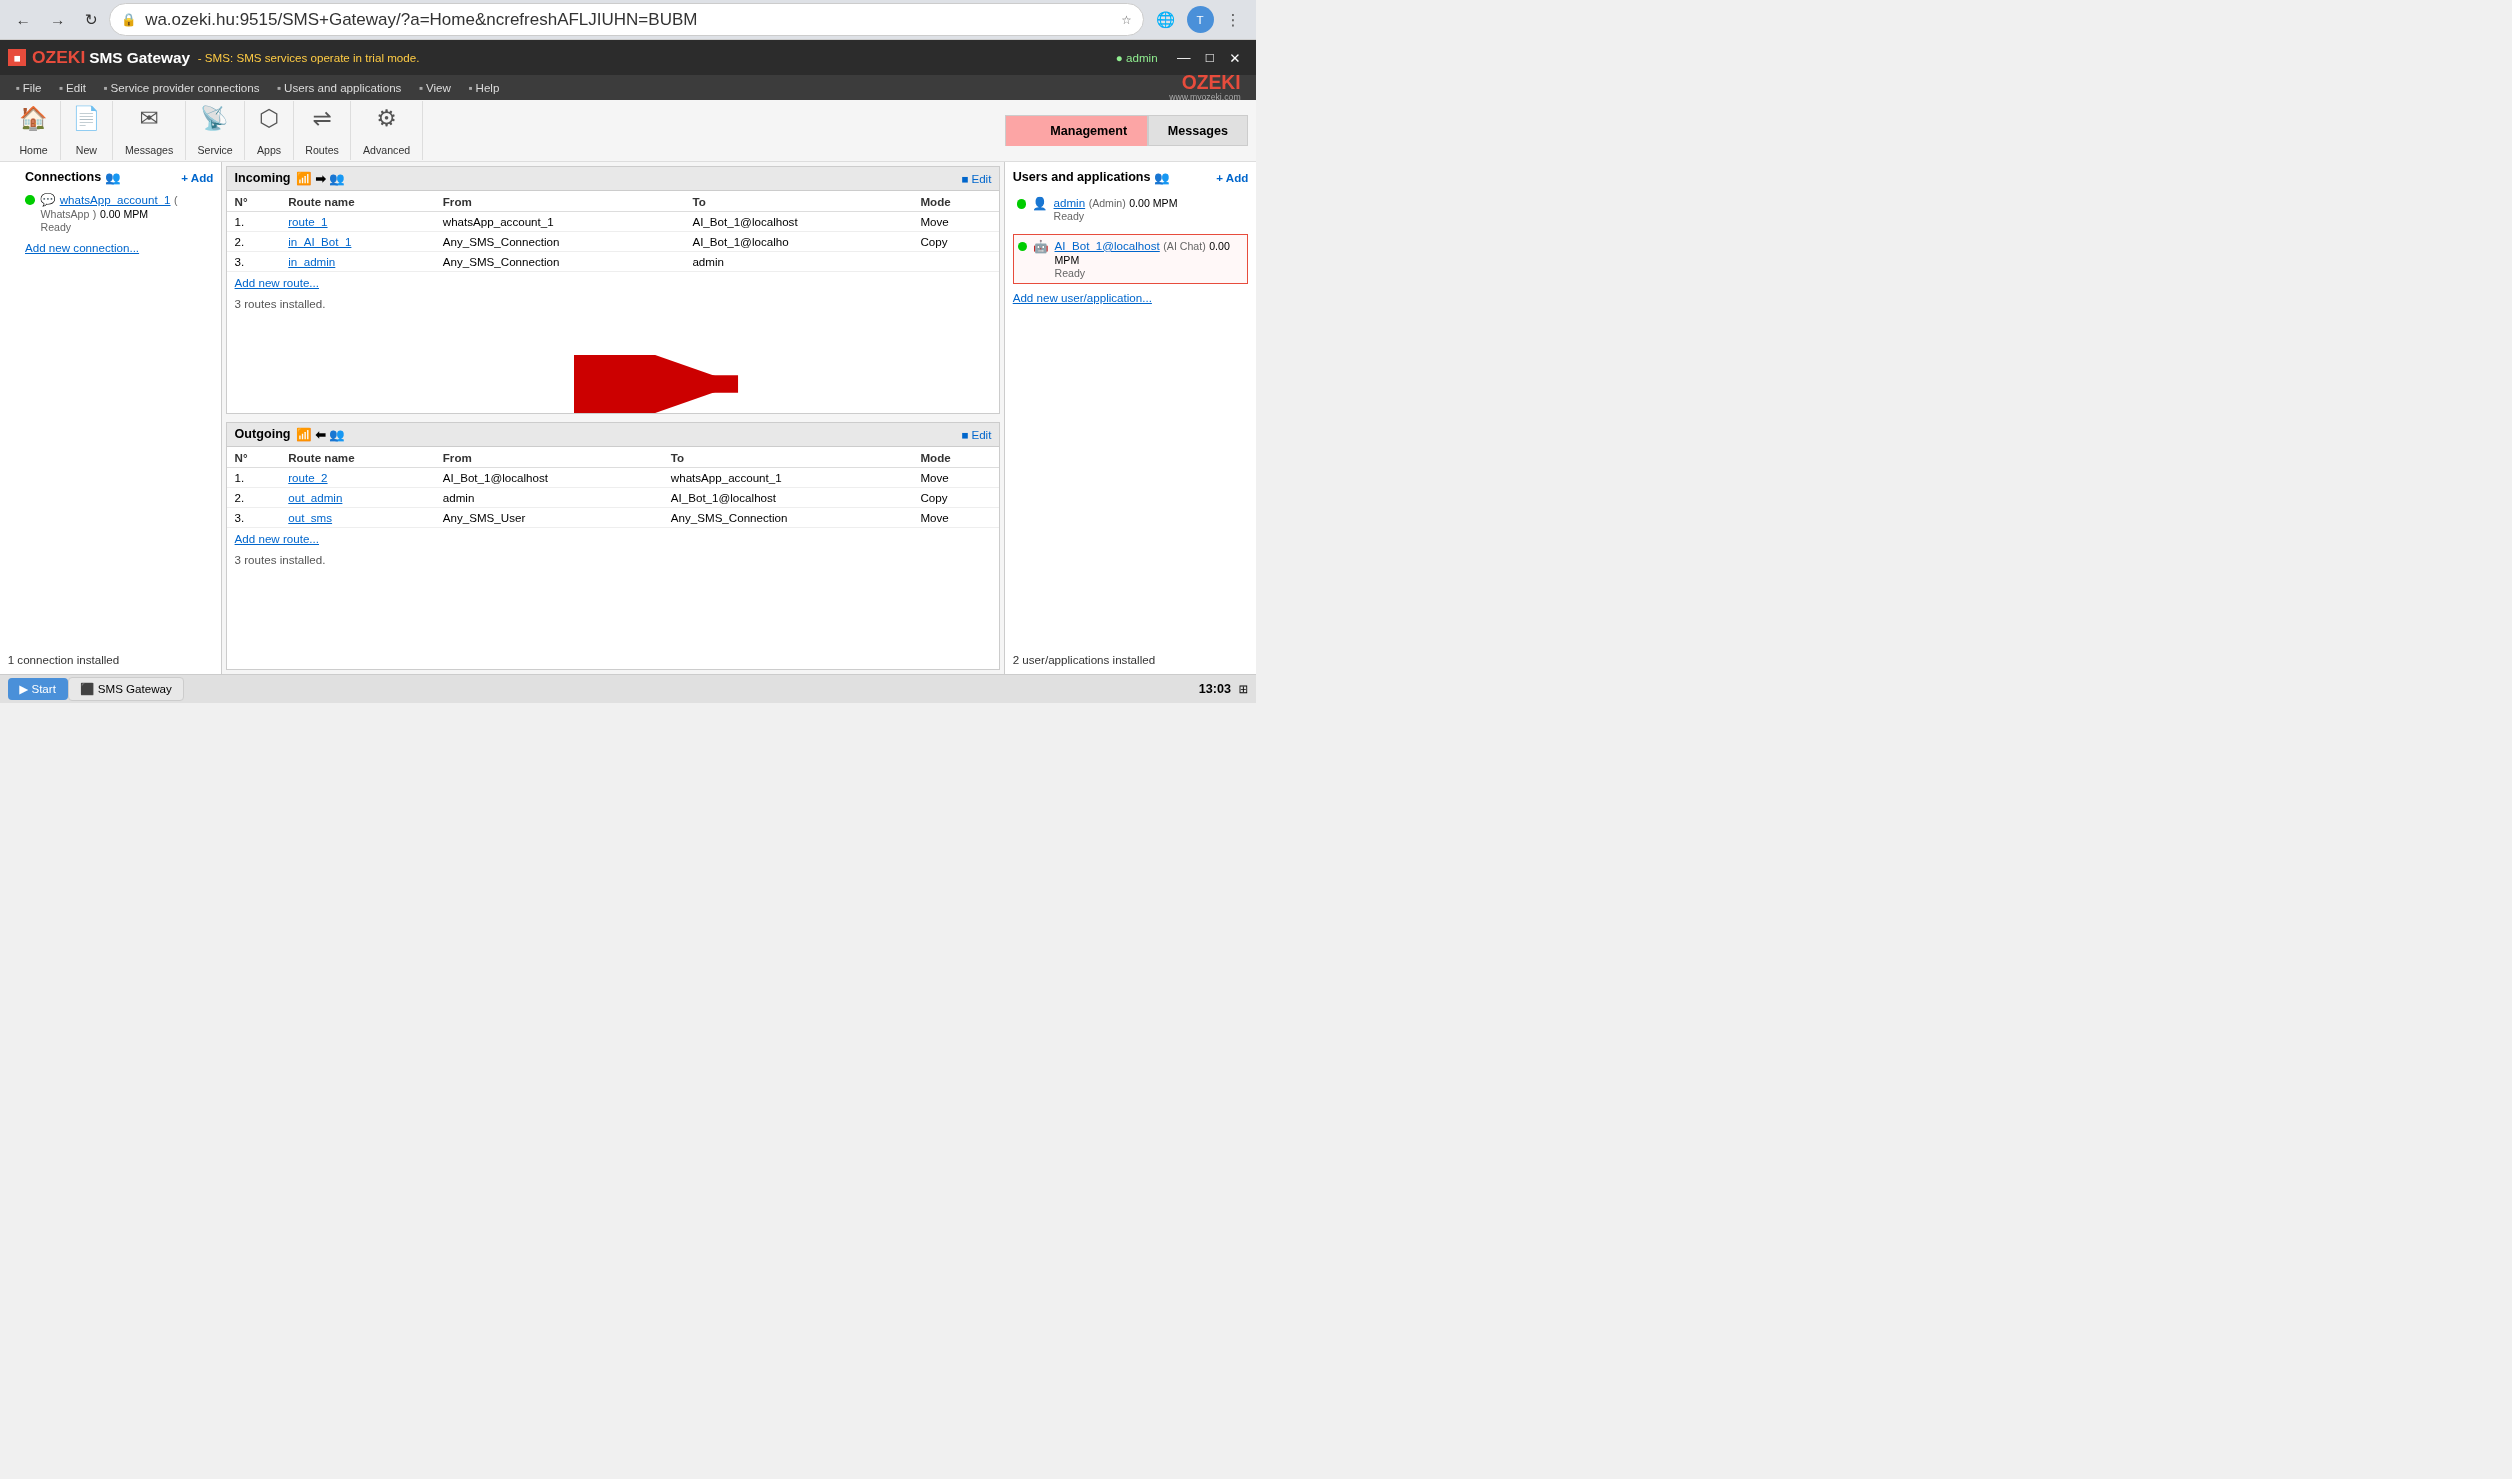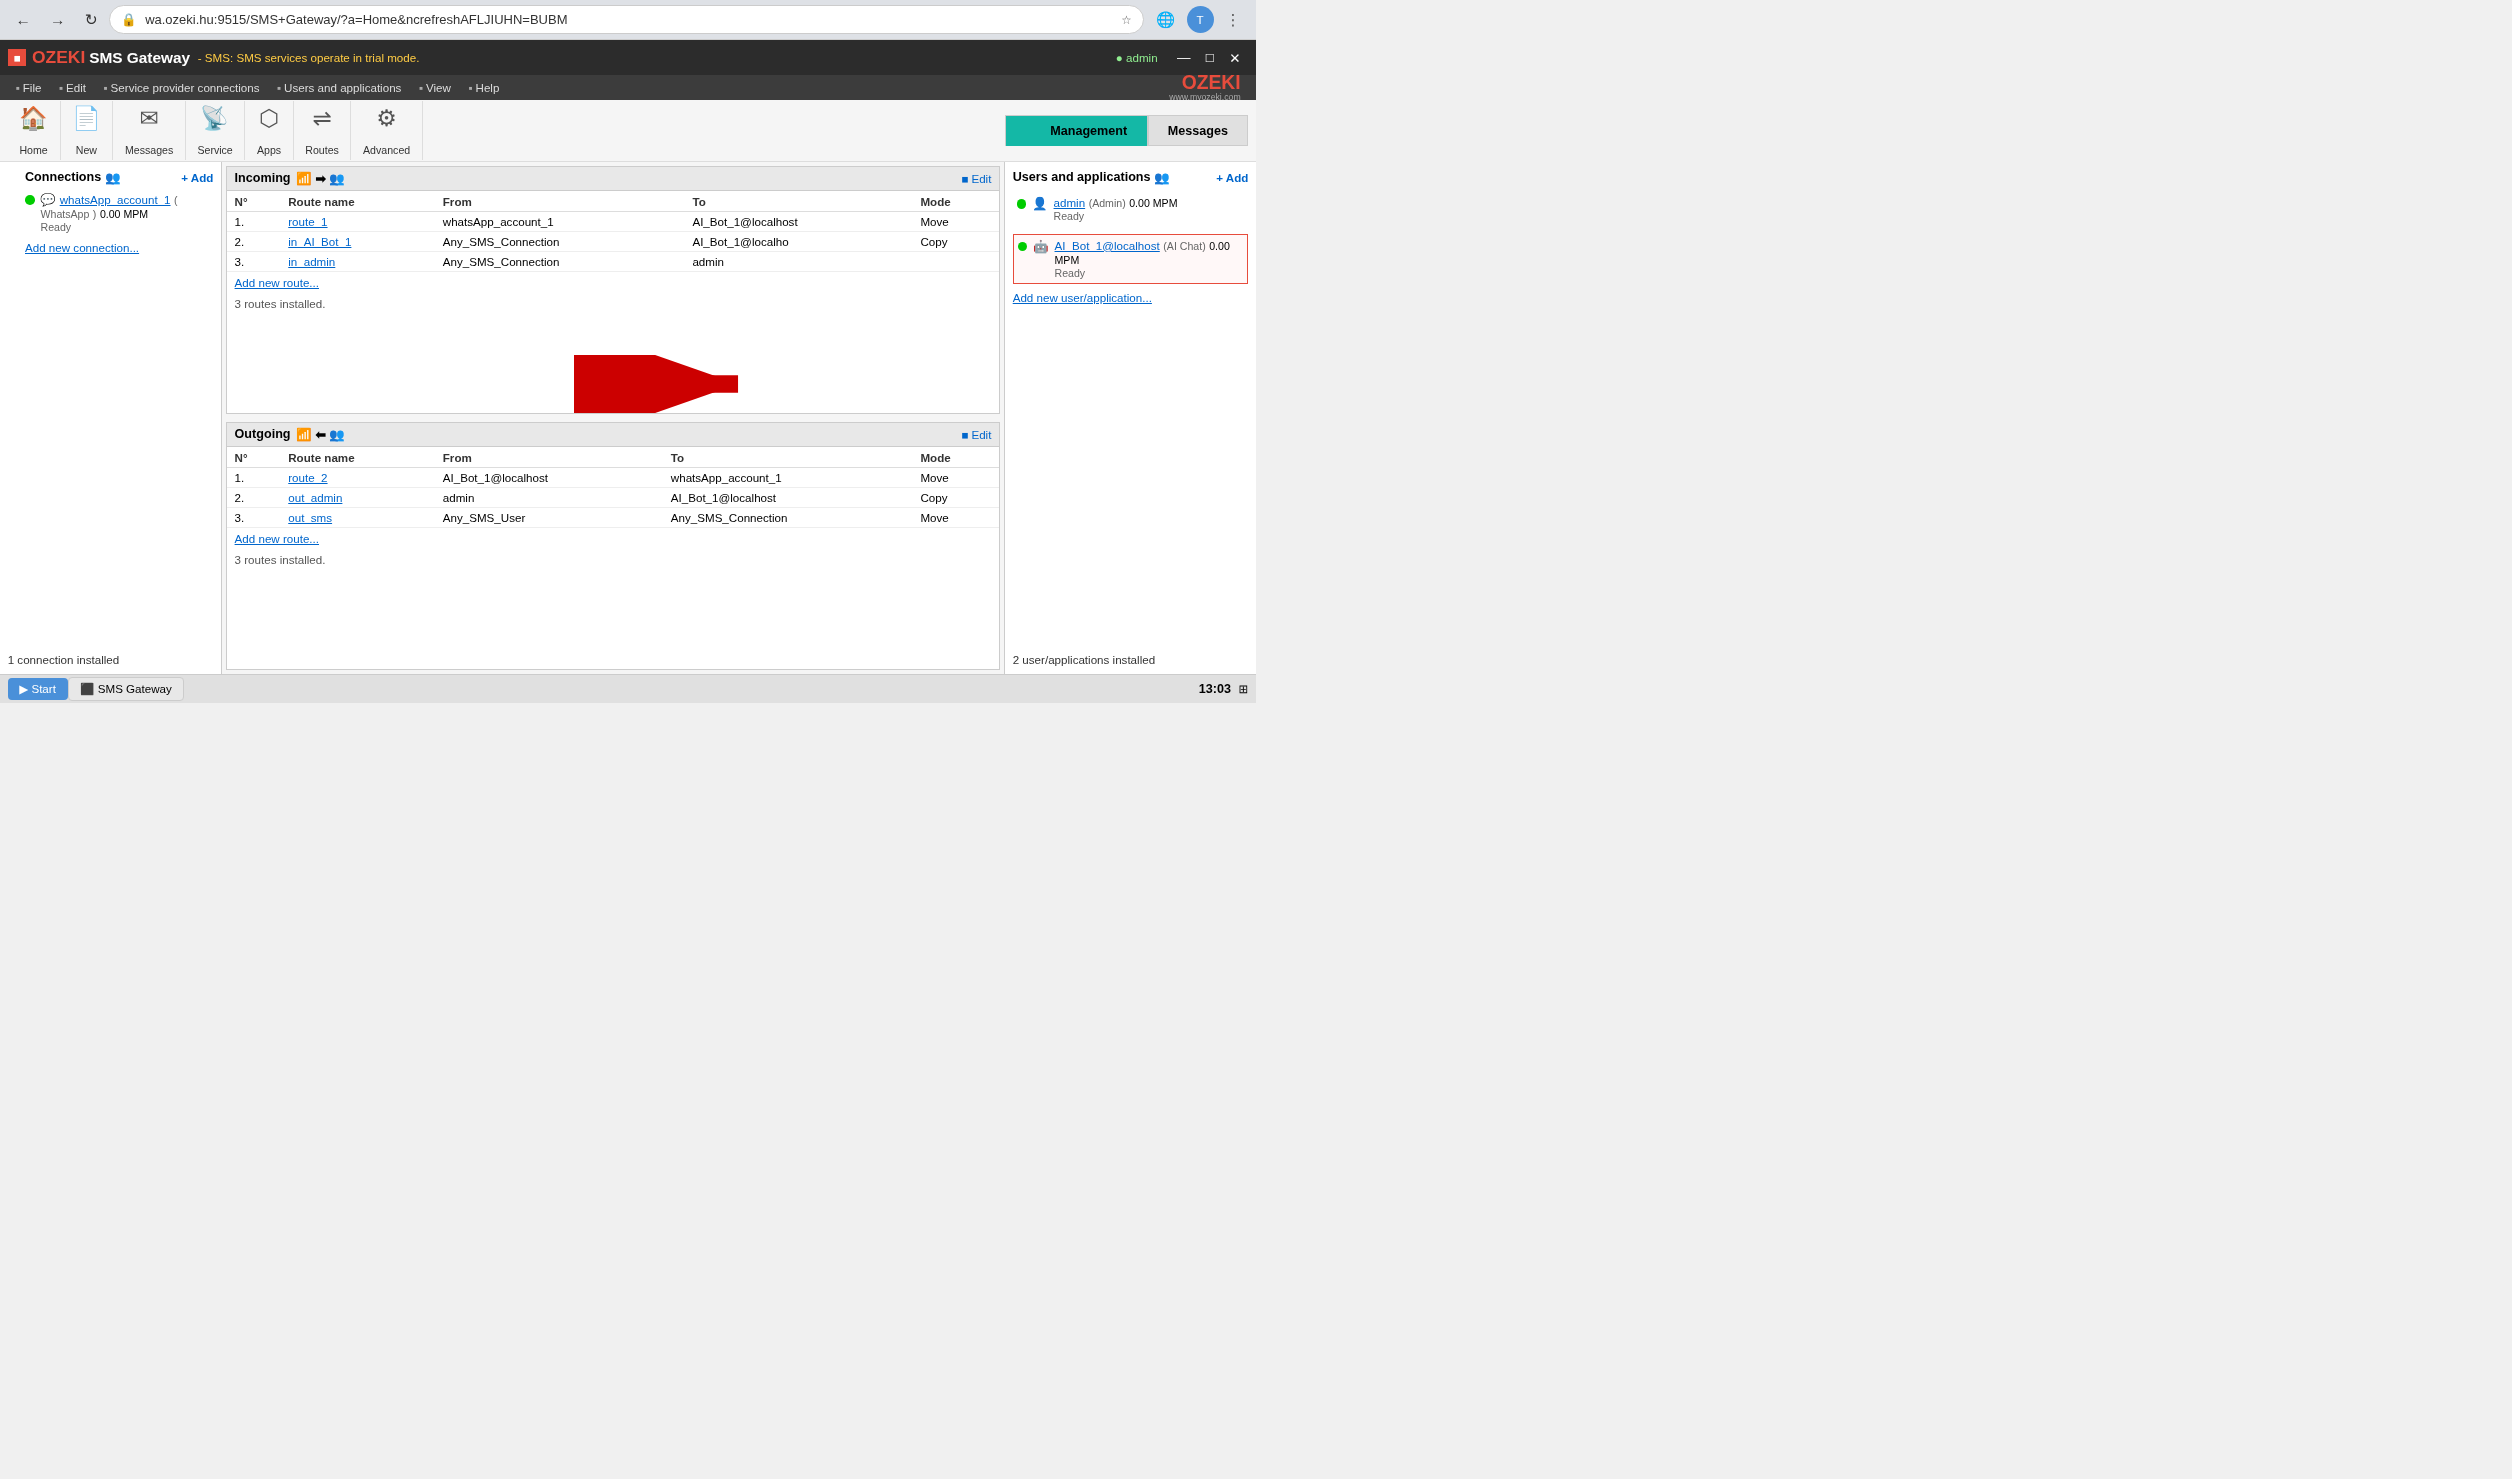--- a/index.html
+++ b/index.html
@@ -8,21 +8,21 @@
     
     .browser-chrome { background: #dee1e6; border-bottom: 1px solid #ccc; }
     .browser-tab-bar { display: flex; align-items: center; padding: 5.8px 7.7px 0; background: #dee1e6; height: 39px; }
     .browser-tab { background: white; border-radius: 7.7px 7.7px 0 0; padding: 5.8px 15.4px; display: flex; align-items: center; gap: 7.7px; font-size: 11.6px; height: 31px; min-width: 193px; }
     .browser-tab .favicon { width: 15.4px; height: 15.4px; background: #e74c3c; border-radius: 1.9px; display: inline-block; }
     .browser-tab .close-tab { margin-left: 7.7px; cursor: pointer; color: #666; font-size: 13.5px; }
     .new-tab-btn { background: none; border: none; font-size: 17.4px; cursor: pointer; color: #666; padding: 3.9px 7.7px; }
     .browser-controls { display: flex; align-items: center; padding: 3.9px 7.7px; gap: 3.9px; background: #dee1e6; height: 39px; }
     .nav-btn { background: none; border: none; font-size: 15.4px; cursor: pointer; color: #333; padding: 3.9px 7.7px; border-radius: 50%; }
     .address-bar { flex: 1; padding: 5.8px 11.6px; border: 1px solid #ccc; border-radius: 19.3px; font-size: 11.6px; background: white; display: flex; align-items: center; gap: 7.7px; }
-    .address-text { flex: 1; font-size: 13px; color: #333; }
+    .address-text { flex: 1; font-size: 17px; color: #333; }
     .browser-actions { display: flex; gap: 3.9px; align-items: center; }
     .browser-action-btn { background: none; border: none; font-size: 15.4px; cursor: pointer; color: #555; padding: 3.9px 7.7px; border-radius: 50%; }
 
     
     .app-window { height: calc(740px - 77px); display: flex; flex-direction: column; }
 
     
     .title-bar { background: #2c2c2c; color: white; display: flex; align-items: center; padding: 0 7.7px; height: 35px; }
     .title-bar-logo { color: #e74c3c; font-weight: bold; font-size: 17.4px; margin-right: 3.9px; }
     .title-bar-app { color: white; font-weight: bold; font-size: 15.4px; margin-right: 7.7px; }
@@ -34,21 +34,21 @@
     .menu-bar { background: #3c3c3c; display: flex; align-items: center; padding: 1.9px 7.7px; height: 25px; gap: 1.9px; }
     .menu-item { color: #ddd; font-size: 11.6px; padding: 1.9px 7.7px; cursor: pointer; }
     .menu-item::before { content: '▪ '; color: #aaa; }
 
     
     .toolbar { background: #f5f5f5; border-bottom: 1.9px solid #ddd; display: flex; align-items: center; padding: 3.9px 7.7px; height: 62px; }
     .toolbar-item { display: flex; flex-direction: column; align-items: center; padding: 3.9px 11.6px; cursor: pointer; border-right: 1px solid #ddd; }
     .toolbar-icon { font-size: 23px; color: #555; }
     .toolbar-label { font-size: 10.6px; color: #333; margin-top: 12px; }
     .tab-btn { padding: 7.7px 19.3px; border: 1px solid #ccc; cursor: pointer; font-size: 12.6px; font-weight: bold; }
-    .tab-btn.active { background: #14b8a6; border-bottom: none; padding-left: 44px; }
+    .tab-btn.active { background: #fca5a5; border-bottom: none; padding-left: 44px; }
     .tab-btn.inactive { background: #e0e0e0; }
     .ozeki-logo { text-align: right; margin-left: auto; padding-right: 7.7px; }
     .ozeki-logo-text { color: #e74c3c; font-size: 21px; font-weight: bold; }
     .ozeki-logo-sub { font-size: 9.7px; color: #666; }
 
     
     .main-content { display: flex; flex: 1; overflow: hidden; }
 
     
     .connections-panel { width: 222px; background: white; border-right: 1px solid #ccc; padding: 7.7px; overflow-y: auto; }

